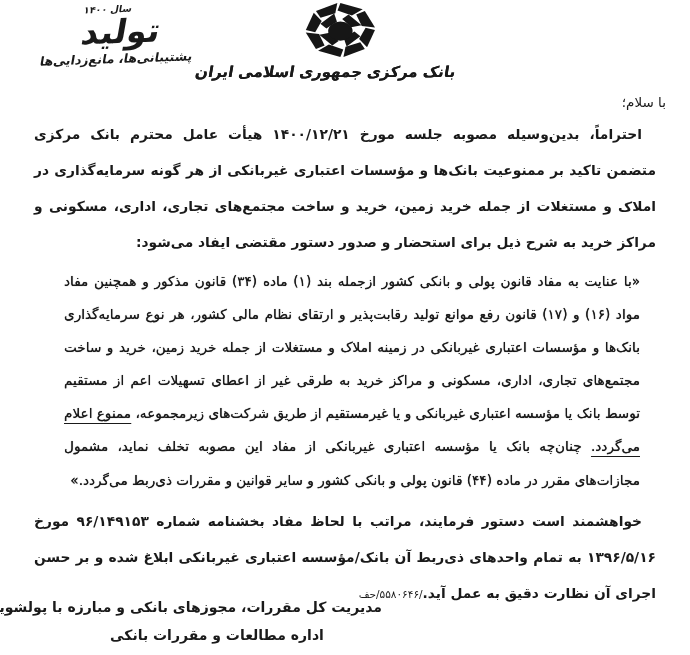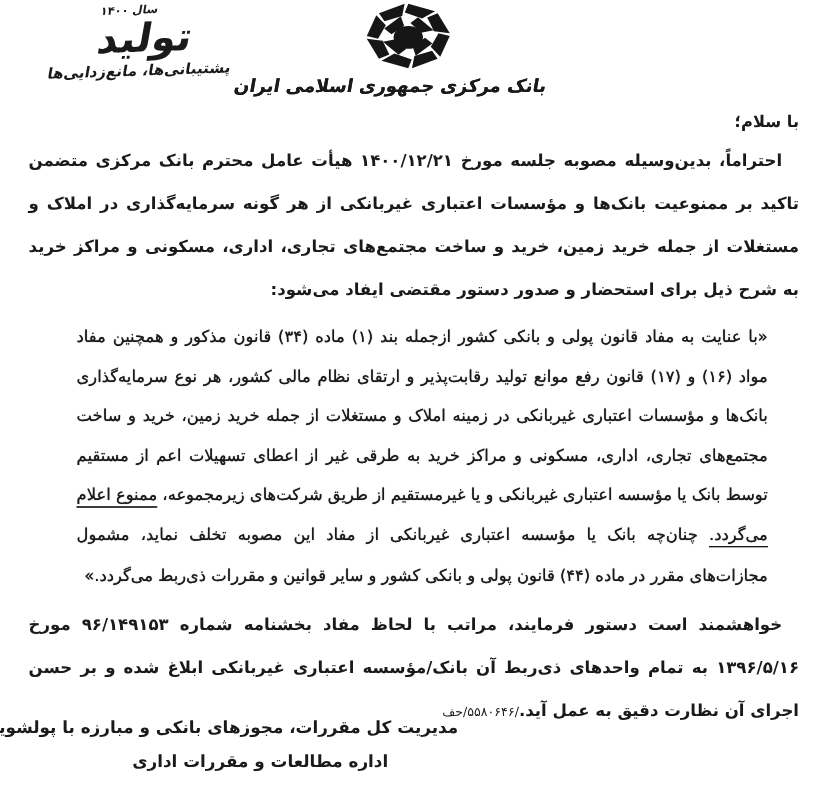--- a/index.html
+++ b/index.html
@@ -28,24 +28,24 @@
   }
   .emblem-caption{
     display:block;margin-top:1px;
     font-size:15px;font-weight:bold;white-space:nowrap;
     transform:skewX(-10deg);
     text-shadow:0 0 .5px currentColor;
   }
   
   .salutation{
     margin:2px 24px 0;
-    font-size:13.5px;font-weight:bold;text-align:right;
+    font-size:13.5px;font-weight:normal;text-align:right;
   }
   .para{
-    margin:6px 24px 0;
+    margin:6px 34px 0;
     font-size:13.8px;font-weight:bold;
     line-height:2.62;
     text-align:justify;text-justify:inter-word;
     text-indent:14px;
   }
   .quote{
     margin:4px 50px 0 64px;
     font-size:13.6px;font-weight:normal;
     line-height:2.44;
     text-align:justify;text-justify:inter-word;
@@ -106,16 +106,16 @@
   <div class="salutation">با سلام؛</div>
 
   <p class="para">احتراماً، بدین‌وسیله مصوبه جلسه مورخ ۱۴۰۰/۱۲/۲۱ هیأت عامل محترم بانک مرکزی متضمن تاکید بر ممنوعیت بانک‌ها و مؤسسات اعتباری غیربانکی از هر گونه سرمایه‌گذاری در املاک و مستغلات از جمله خرید زمین، خرید و ساخت مجتمع‌های تجاری، اداری، مسکونی و مراکز خرید به شرح ذیل برای استحضار و صدور دستور مقتضی ایفاد می‌شود:</p>
 
   <p class="quote"><span>«با عنایت به مفاد قانون پولی و بانکی کشور ازجمله بند (۱) ماده (۳۴) قانون مذکور و همچنین مفاد مواد (۱۶) و (۱۷) قانون رفع موانع تولید رقابت‌پذیر و ارتقای نظام مالی کشور، هر نوع سرمایه‌گذاری بانک‌ها و مؤسسات اعتباری غیربانکی در زمینه املاک و مستغلات از جمله خرید زمین، خرید و ساخت مجتمع‌های تجاری، اداری، مسکونی و مراکز خرید به طرقی غیر از اعطای تسهیلات اعم از مستقیم توسط بانک یا مؤسسه اعتباری غیربانکی و یا غیرمستقیم از طریق شرکت‌های زیرمجموعه، </span><span class="underlined">ممنوع اعلام می‌گردد.</span><span> چنان‌چه بانک یا مؤسسه اعتباری غیربانکی از مفاد این مصوبه تخلف نماید، مشمول مجازات‌های مقرر در ماده (۴۴) قانون پولی و بانکی کشور و سایر قوانین و مقررات ذی‌ربط می‌گردد.»</span></p>
 
   <p class="para"><span>خواهشمند است دستور فرمایند، مراتب با لحاظ مفاد بخشنامه شماره ۹۶/۱۴۹۱۵۳ مورخ ۱۳۹۶/۵/۱۶ به تمام واحدهای ذی‌ربط آن بانک/مؤسسه اعتباری غیربانکی ابلاغ شده و بر حسن اجرای آن نظارت دقیق به عمل آید.</span><span class="ref-code">/۵۵۸۰۶۴۶/حف</span></p>
 
   <div class="signature">
     <div>مدیریت کل مقررات، مجوزهای بانکی و مبارزه با پولشویی</div>
-    <div>اداره مطالعات و مقررات اداری</div>
+    <div>اداره مطالعات و مقررات بانکی</div>
   </div>
 
 </div>
 
 </body></html>

